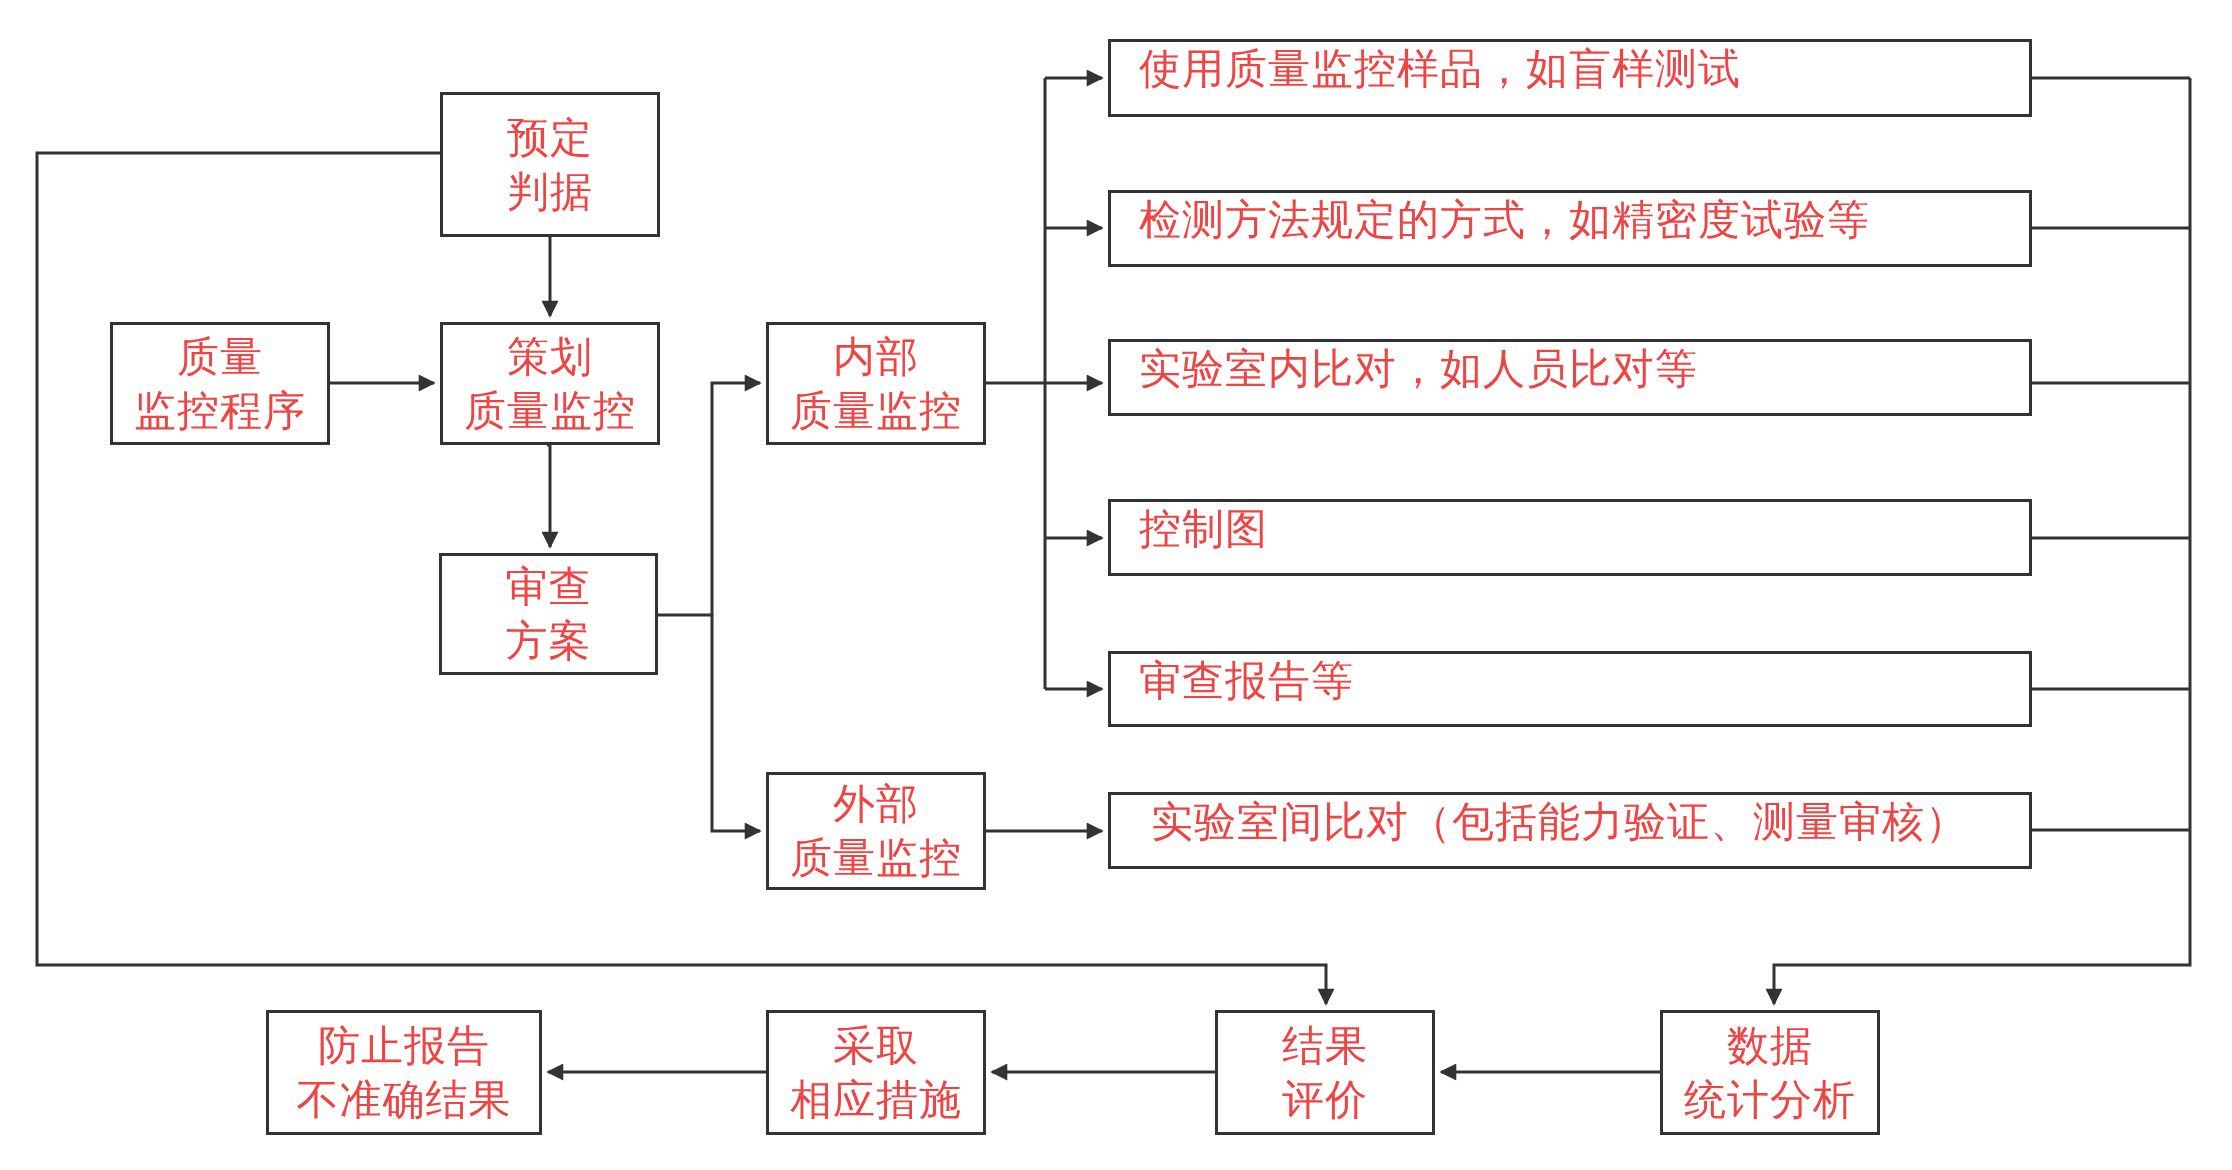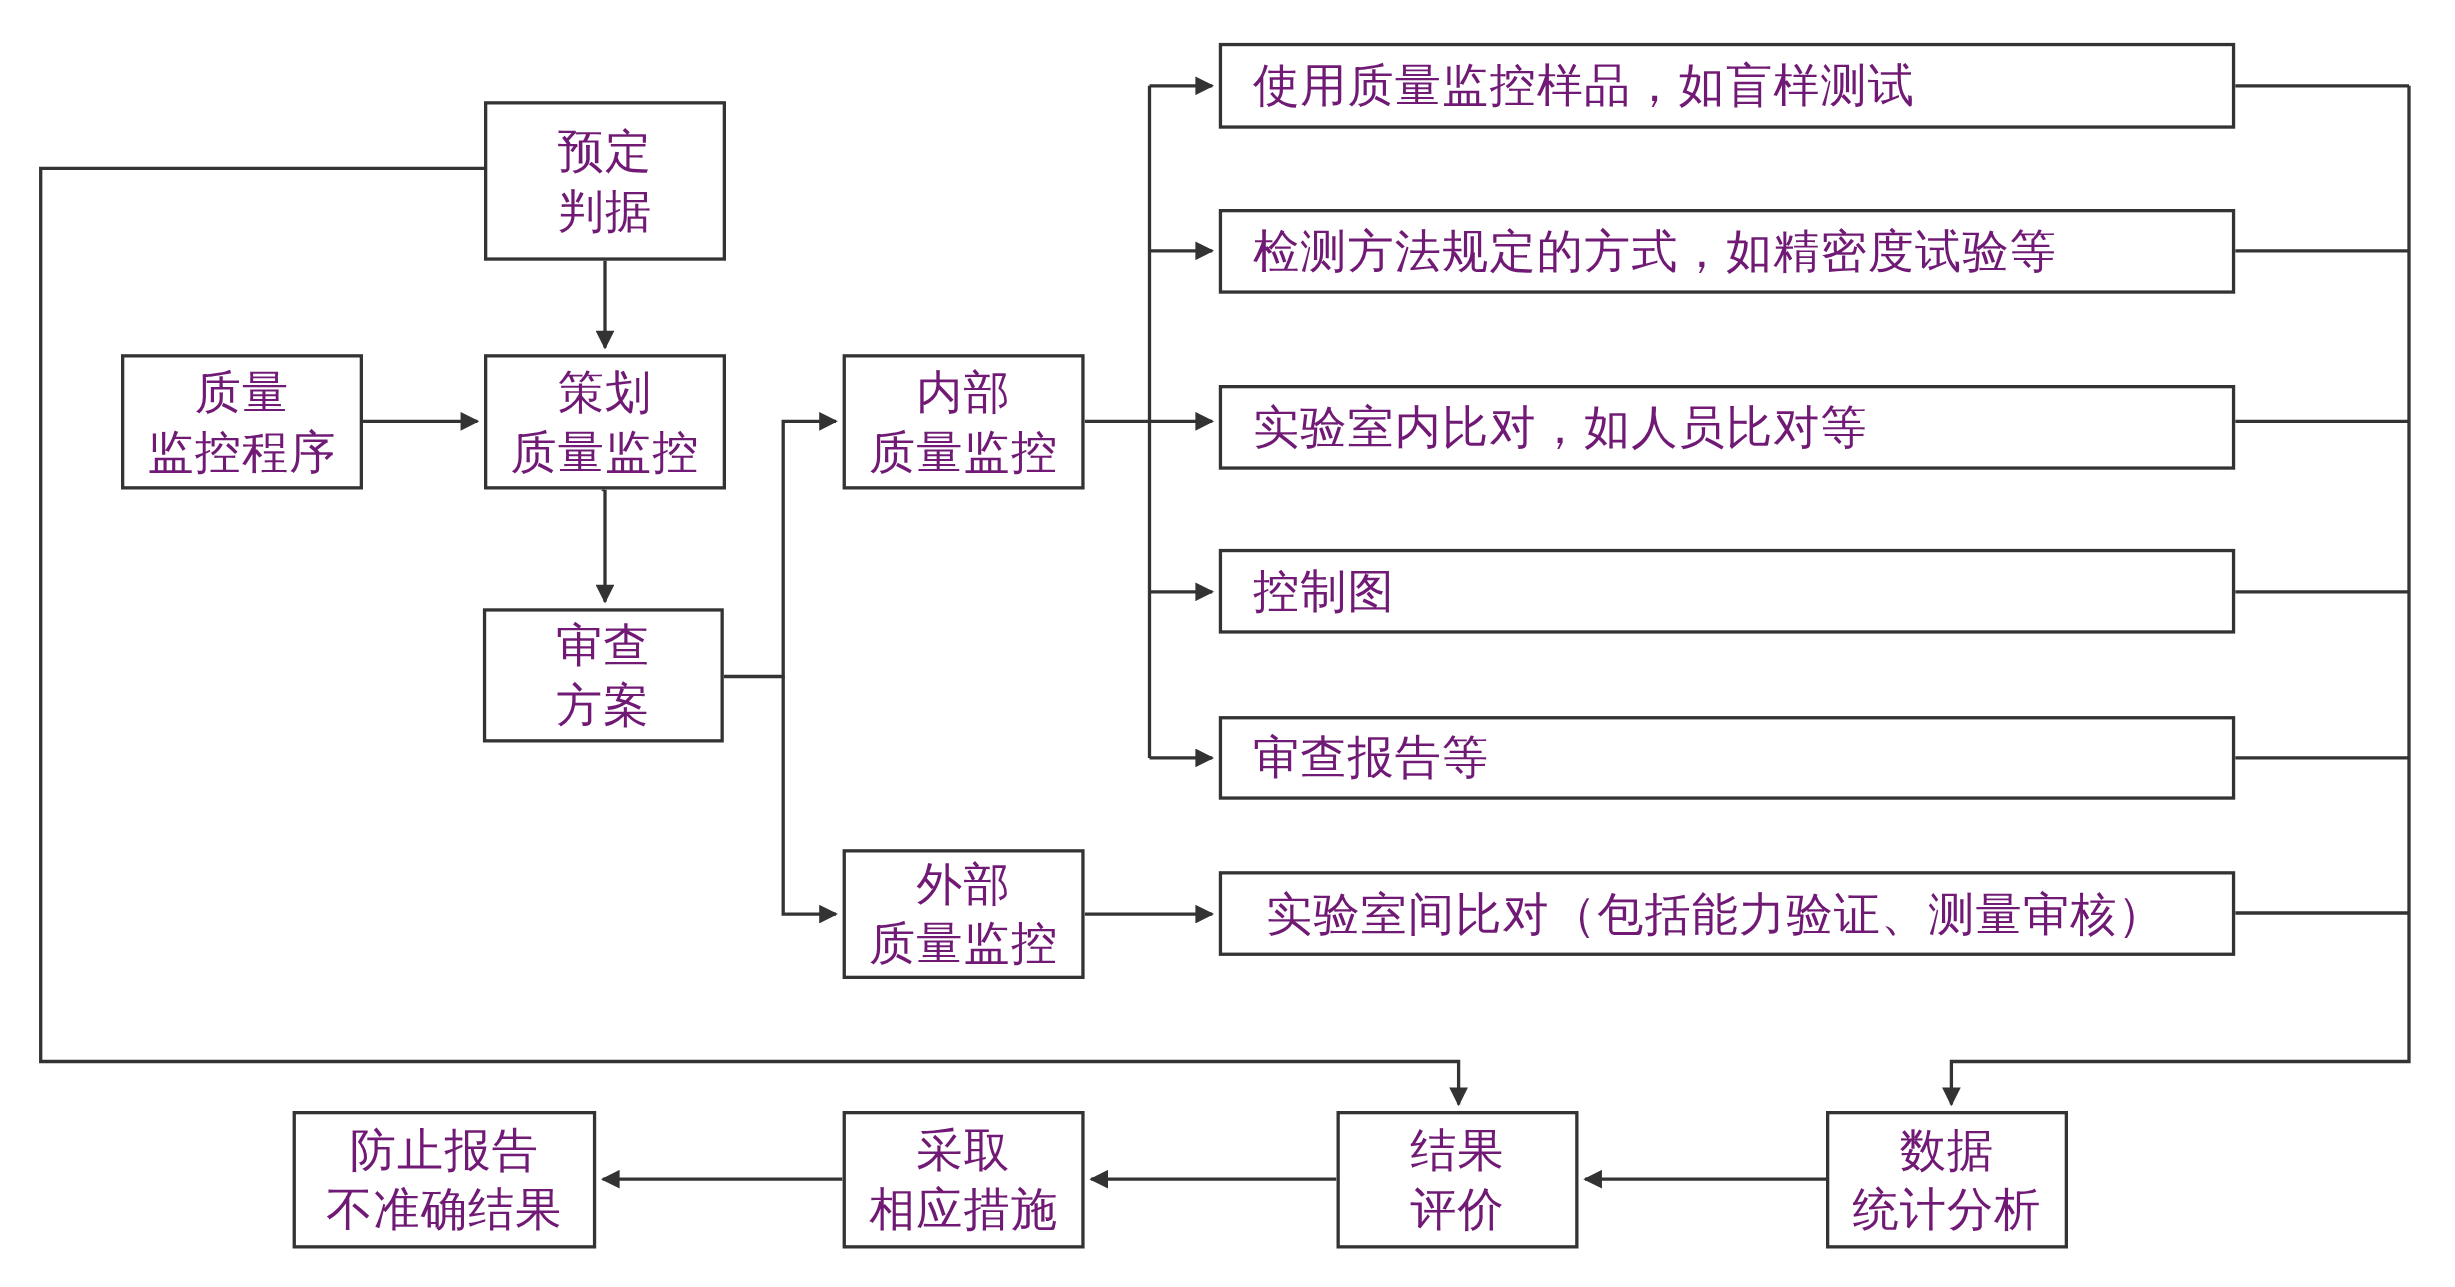--- a/index.html
+++ b/index.html
@@ -14,24 +14,23 @@
   }
   #wires { position: absolute; left: 0; top: 0; }
   .node {
     position: absolute;
     box-sizing: border-box;
     border: 3px solid #333333;
     background: #ffffff;
     display: flex;
     flex-direction: column;
     justify-content: center;
-    align-items: center;
     font-size: 42px;
     line-height: 1.28;
-    color: #701a75;
+    color: #ef4444;
     letter-spacing: 1px;
     white-space: nowrap;
   }
   .node.wide {
     flex-direction: row;
     justify-content: flex-start;
     padding-left: 28px;
   }
   .node span { display: block; text-align: center; }
 </style>
@@ -116,21 +115,21 @@
   </div>
 
   <div class="node wide" style="left:1108px; top:39px; width:924px; height:78px">
     <span>使用质量监控样品，如盲样测试</span>
   </div>
 
   <div class="node wide" style="left:1108px; top:190px; width:924px; height:77px">
     <span>检测方法规定的方式，如精密度试验等</span>
   </div>
 
-  <div class="node wide" style="left:1108px; top:350px; width:924px; height:77px">
+  <div class="node wide" style="left:1108px; top:339px; width:924px; height:77px">
     <span>实验室内比对，如人员比对等</span>
   </div>
 
   <div class="node wide" style="left:1108px; top:651px; width:924px; height:76px">
     <span>审查报告等</span>
   </div>
 
   <div class="node wide" style="left:1108px; top:499px; width:924px; height:77px">
     <span>控制图</span>
   </div>

